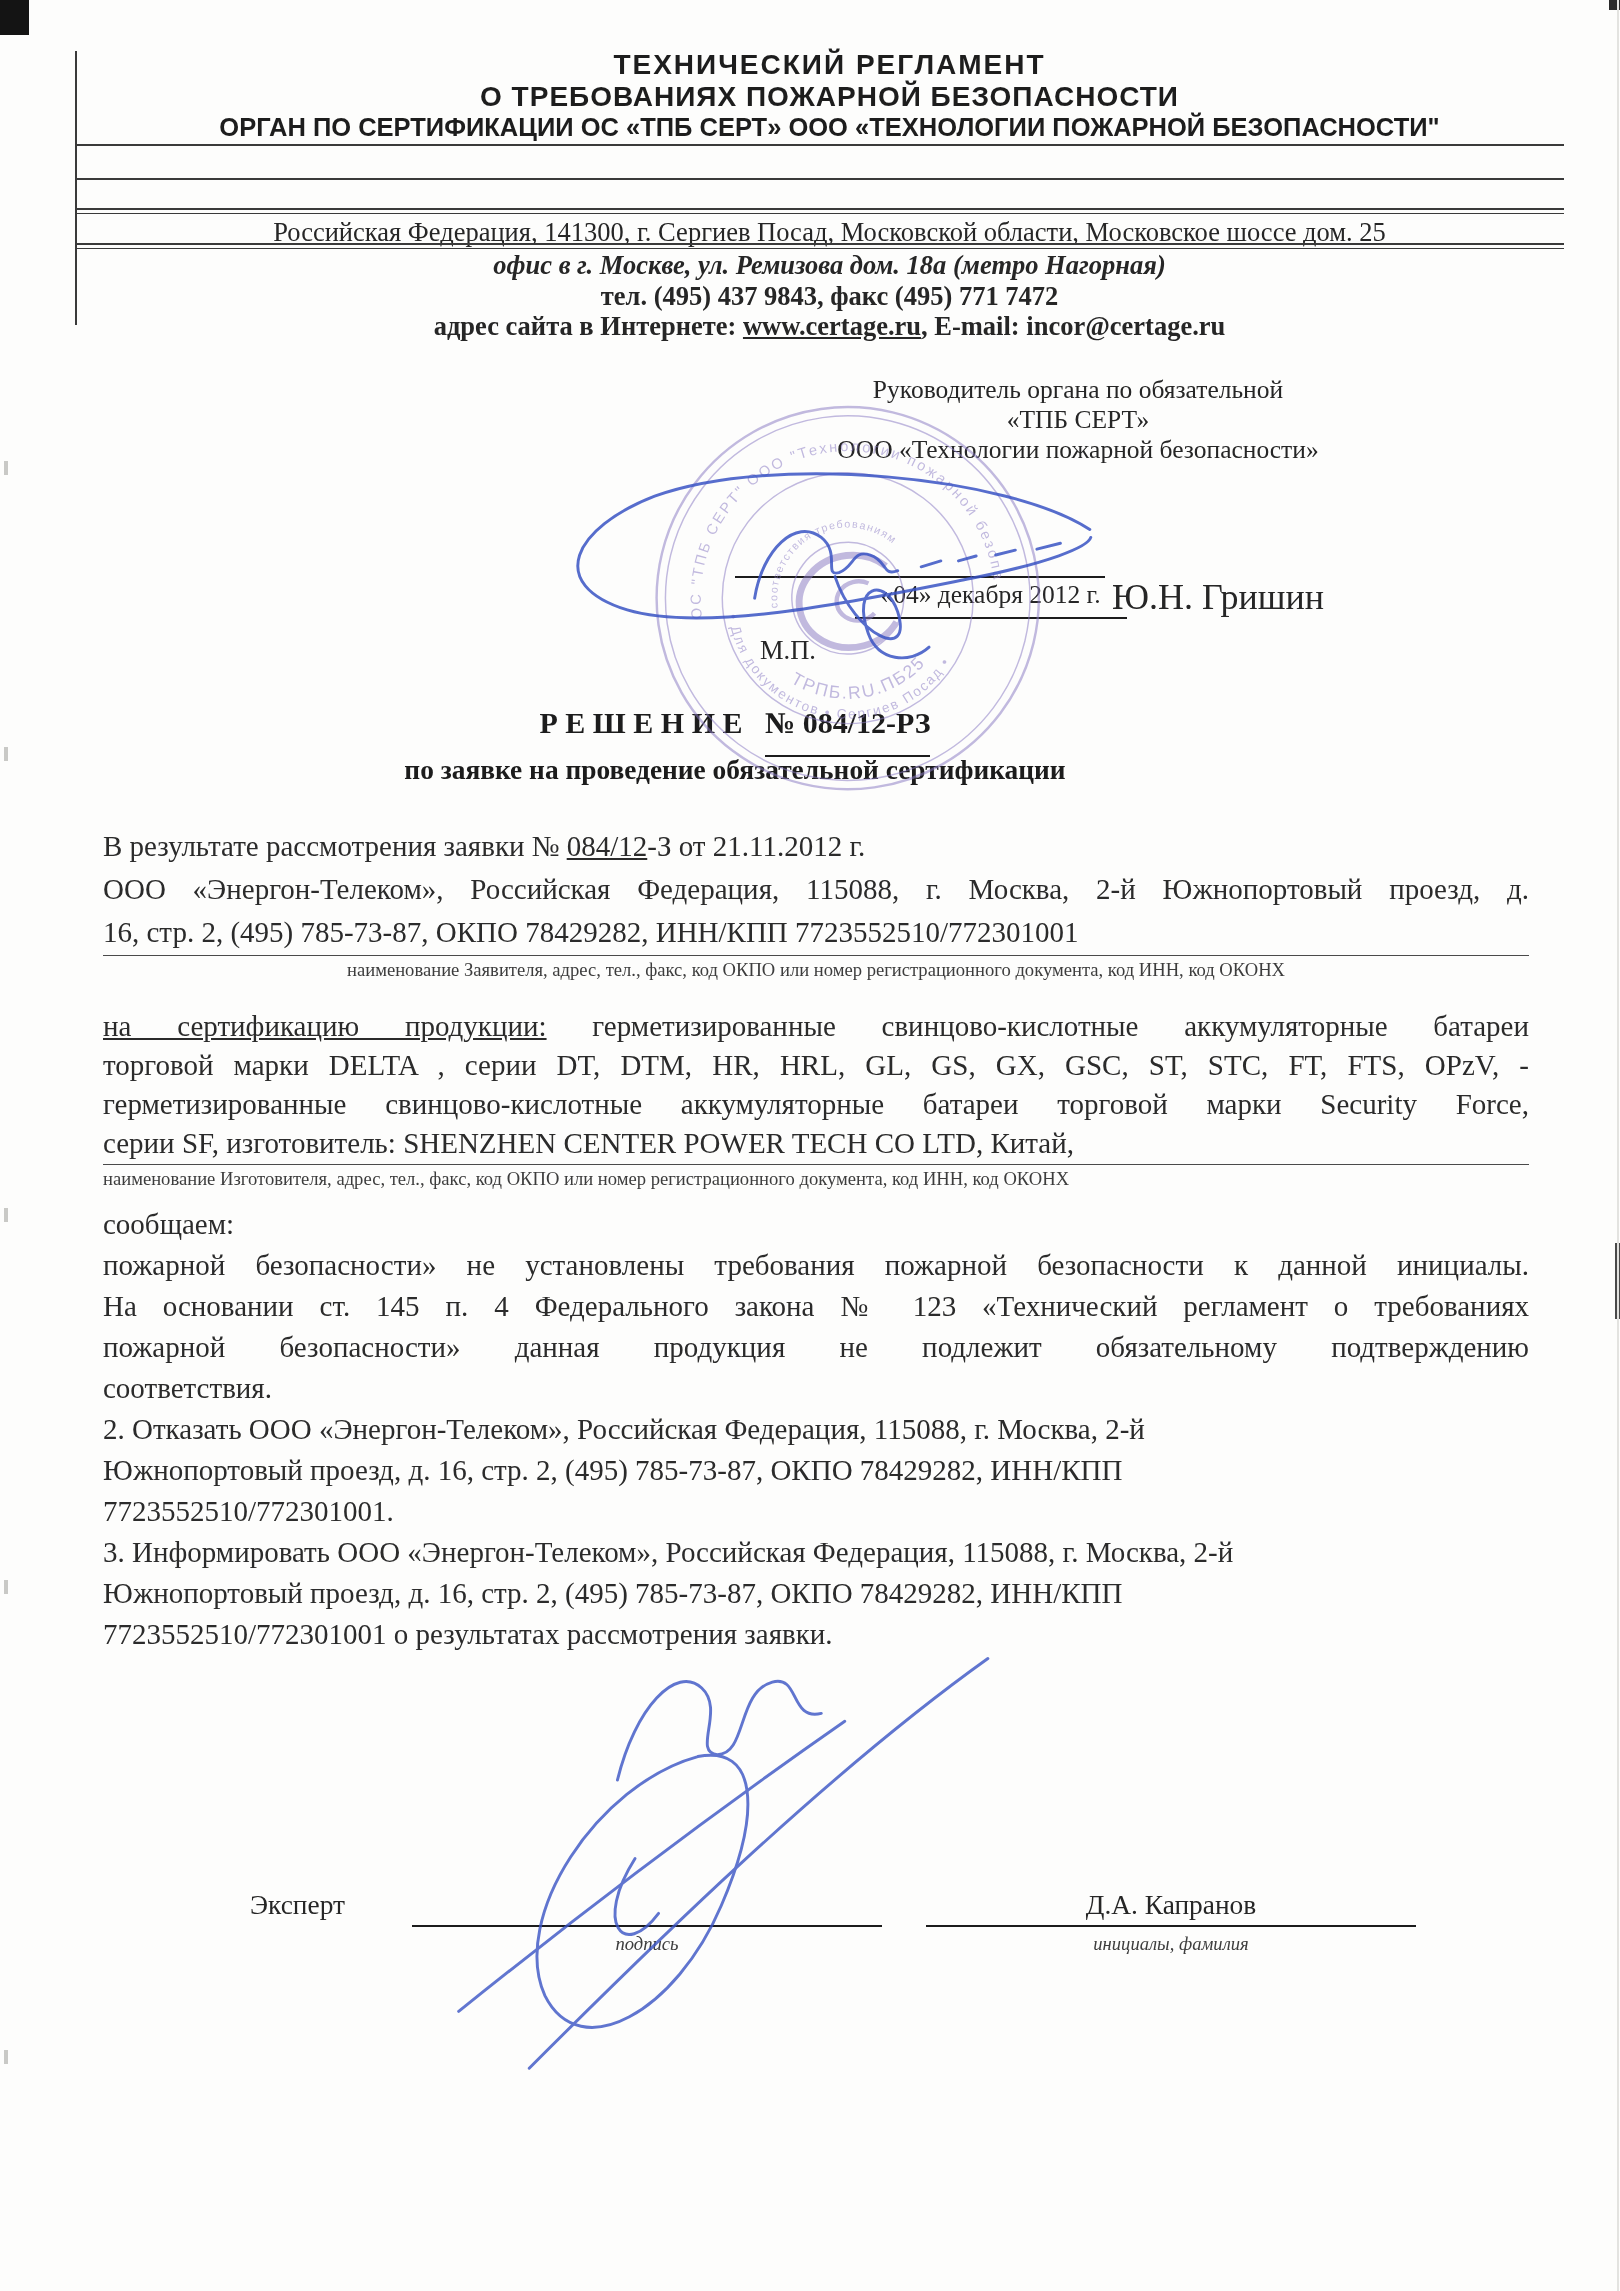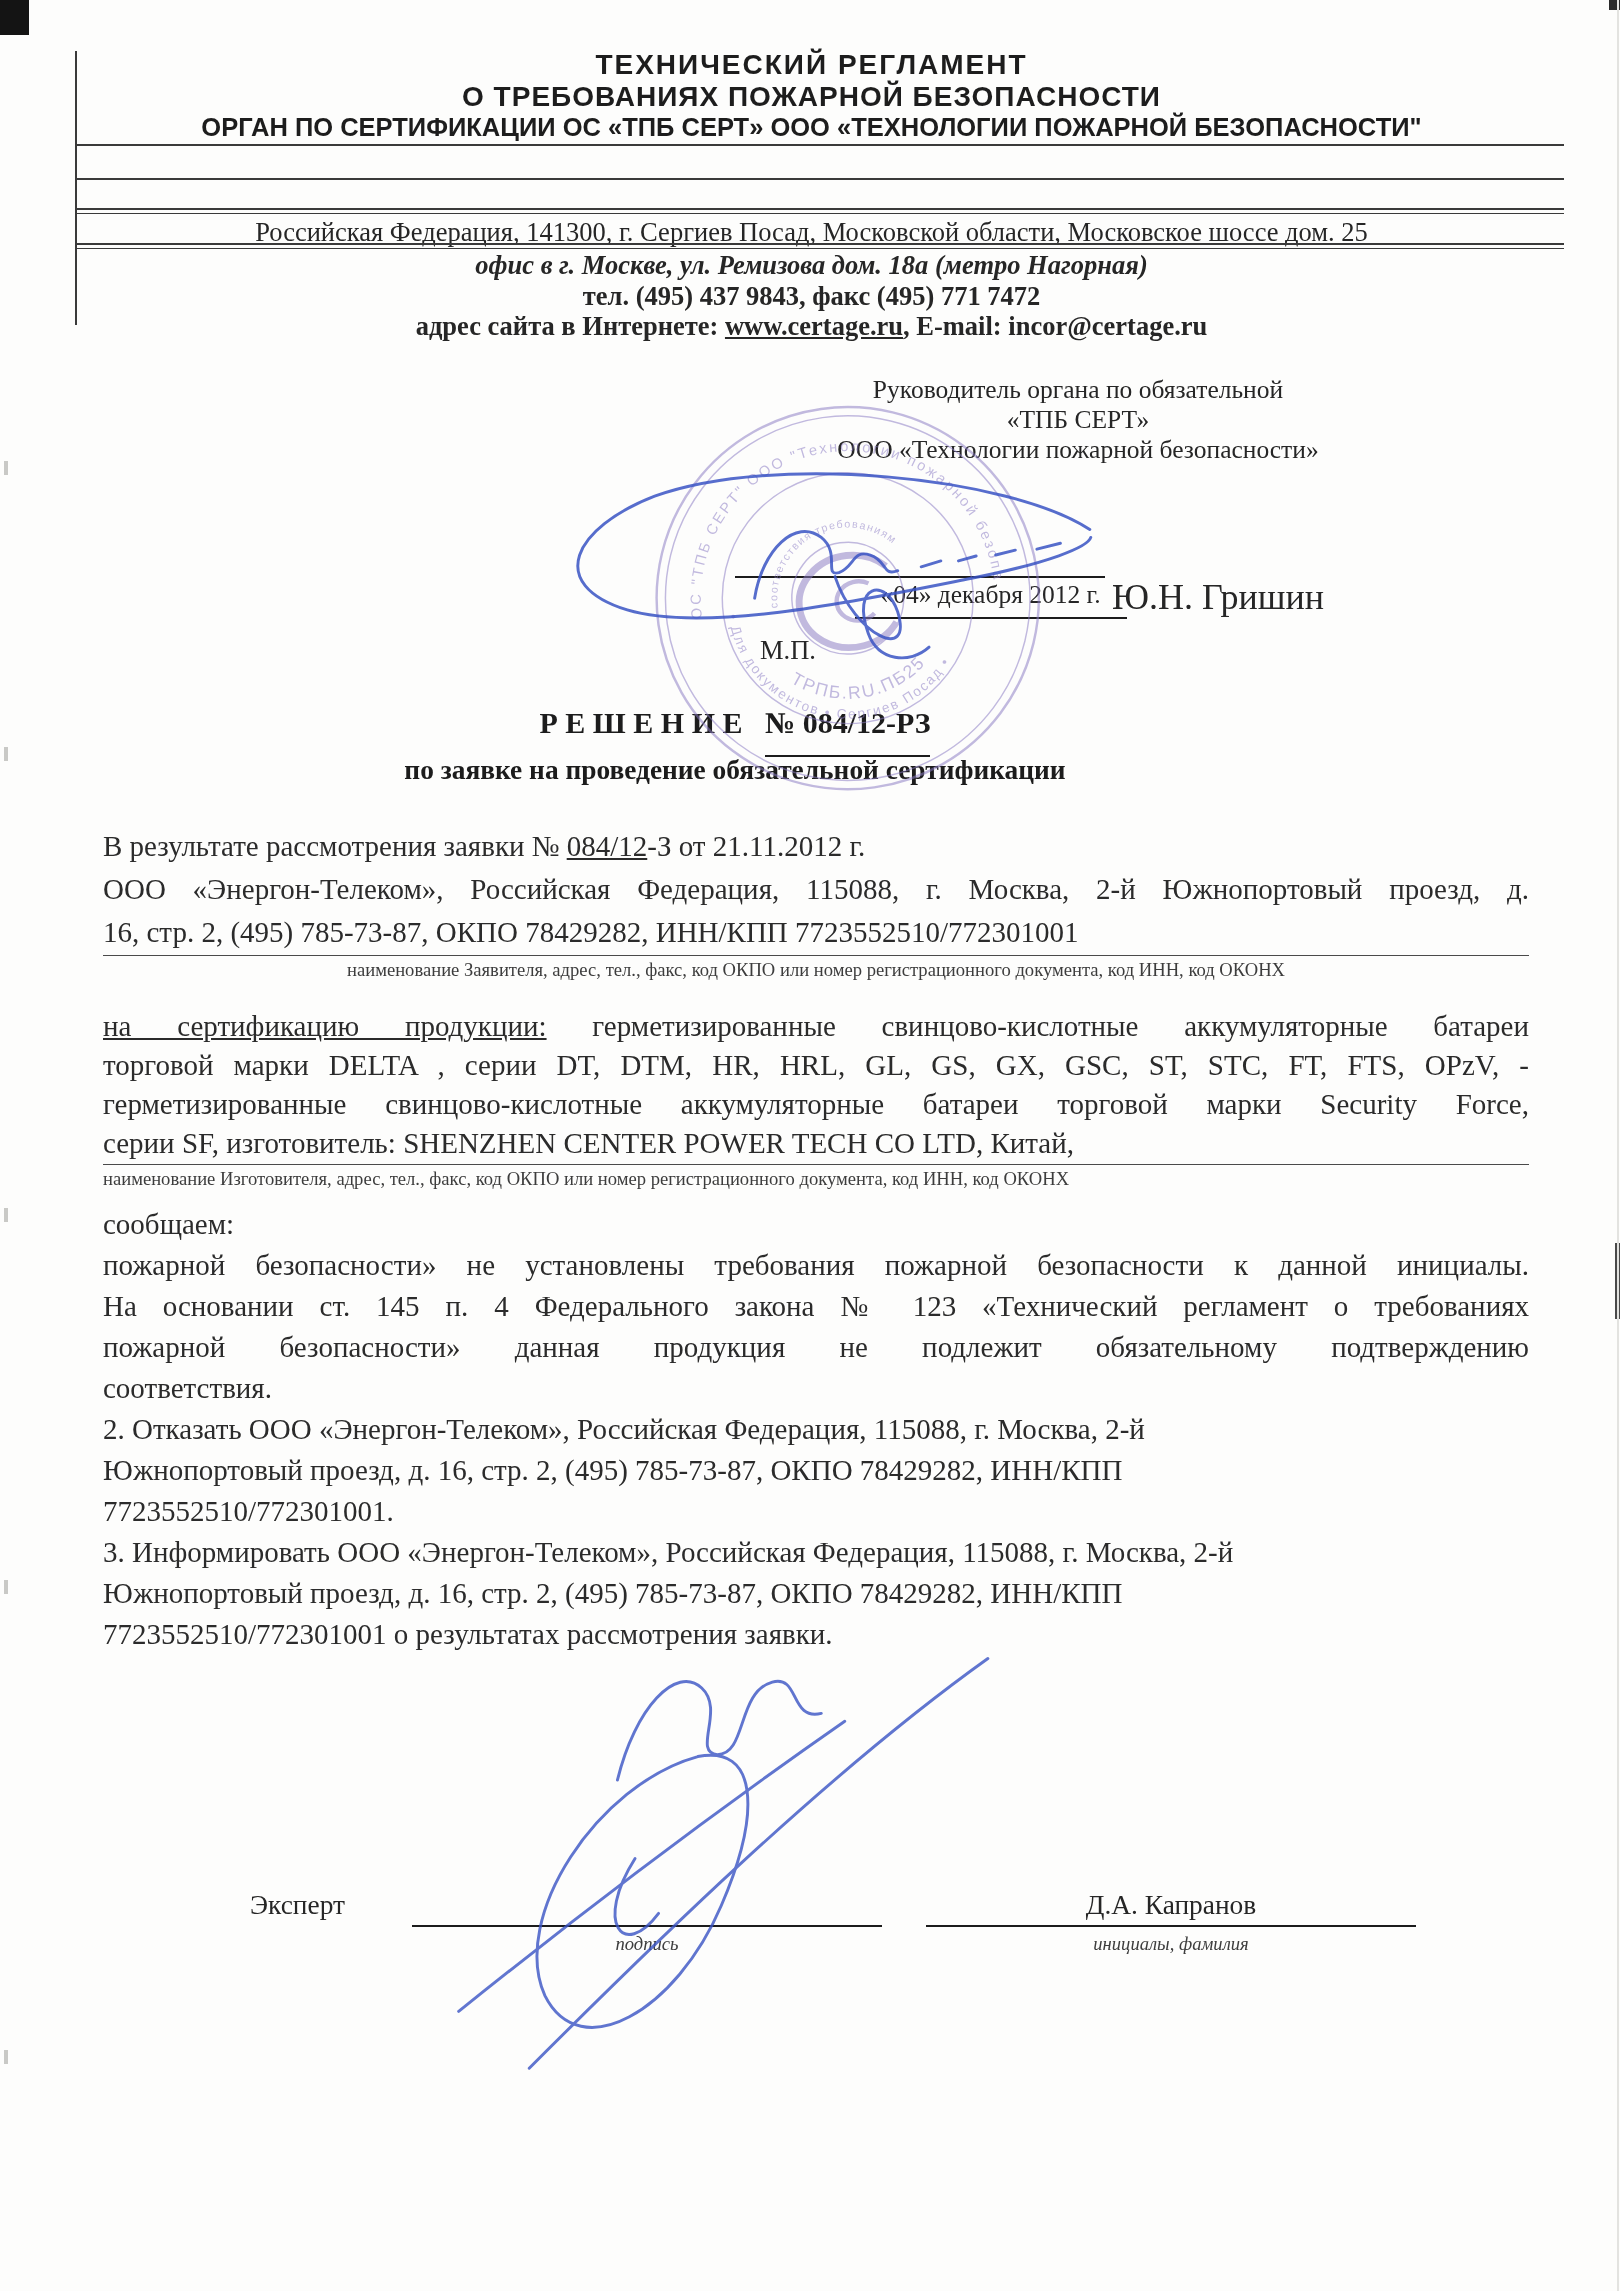--- a/index.html
+++ b/index.html
@@ -1,20 +1,20 @@
 <!DOCTYPE html>
 <html><head>
 <meta charset="utf-8">
 <style>
   html,body{margin:0;padding:0;background:#ffffff;}
   .page{position:relative;width:1620px;height:2292px;background:#fdfdfc;overflow:hidden;
         font-family:"Liberation Serif",serif;color:#262626;}
   .abs{position:absolute;}
   
-  .lh{left:67px;width:1489px;text-align:center;}
+  .lh{left:85px;width:1489px;text-align:center;}
   .hdr1{top:49px;font-family:"Liberation Sans",sans-serif;font-weight:bold;font-size:28px;letter-spacing:2px;color:#1d1d1d;}
   .hdr2{top:81px;font-family:"Liberation Sans",sans-serif;font-weight:bold;font-size:28px;letter-spacing:1px;color:#1d1d1d;}
   .hdr3{top:113px;font-family:"Liberation Sans",sans-serif;font-weight:bold;font-size:25.5px;color:#1d1d1d;}
   .reg{top:182px;font-family:"Liberation Sans",sans-serif;font-weight:bold;font-size:26.5px;color:#161616;}
   .addr1{top:217px;font-size:26.5px;}
   .addr2{top:250px;font-size:26.5px;font-weight:bold;font-style:italic;}
   .phone{top:281px;font-size:26.5px;font-weight:bold;}
   .web{top:311px;font-size:26.5px;font-weight:bold;}
   .hrule{left:75px;width:1489px;height:0;border-top:2px solid #3a3a3a;}
   .hrule.thin{border-top-width:1.5px;}

